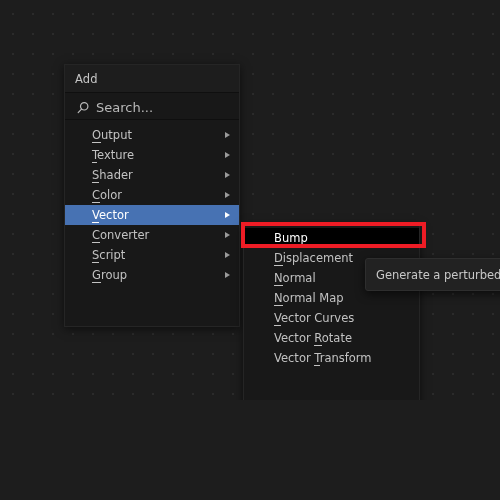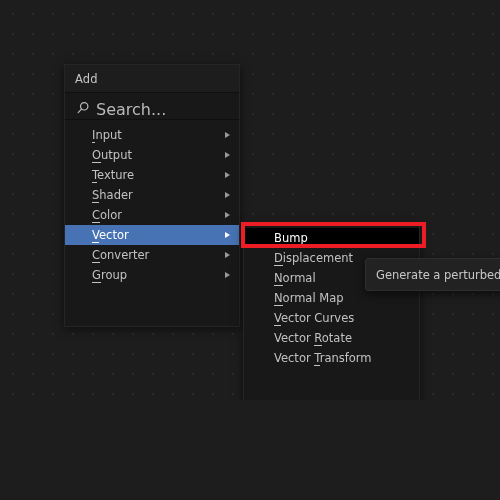--- a/index.html
+++ b/index.html
@@ -36,21 +36,21 @@
     font-size:11.5px;color:#c4c4c4;letter-spacing:.1px;
   }
   #search-row{
     position:absolute;left:0;top:29px;width:100%;height:26px;
     border-bottom:1px solid #0f0f0f;
     box-sizing:border-box;
   }
   #search-icon{position:absolute;left:11px;top:6px;width:14px;height:14px;}
   #search-text{
     position:absolute;left:31px;top:6px;
-    font-size:16px;color:#b9b9b9;
+    font-size:13px;color:#b9b9b9;
   }
   .menu-list{position:absolute;left:0;top:60px;width:100%;}
   .m-row{
     position:relative;height:20px;width:100%;
     box-sizing:border-box;
   }
   .m-row .m-lbl{
     position:absolute;left:27px;top:3px;
     font-size:11.5px;color:#c2c2c2;white-space:nowrap;
   }
@@ -123,24 +123,20 @@
         <svg width="14" height="14" viewBox="0 0 14 14">
           <circle cx="8.2" cy="5.3" r="3.7" fill="none" stroke="#b9b9b9" stroke-width="1.2"></circle>
           <line x1="5.5" y1="8.1" x2="2.2" y2="11.6" stroke="#b9b9b9" stroke-width="1.2" stroke-linecap="round"></line>
         </svg>
       </span>
       <span id="search-text">Search...</span>
     </div>
 
     <div class="menu-list" id="add-list">
         <div class="m-row">
-          <span class="m-lbl"><u>I</u>nput</span>
-          <span class="arrow"></span>
-        </div>
-        <div class="m-row">
           <span class="m-lbl"><u>O</u>utput</span>
           <span class="arrow"></span>
         </div>
         <div class="m-row">
           <span class="m-lbl"><u>T</u>exture</span>
           <span class="arrow"></span>
         </div>
         <div class="m-row">
           <span class="m-lbl"><u>S</u>hader</span>
           <span class="arrow"></span>
@@ -148,20 +144,24 @@
         <div class="m-row">
           <span class="m-lbl"><u>C</u>olor</span>
           <span class="arrow"></span>
         </div>
         <div class="m-row sel">
           <span class="m-lbl"><u>V</u>ector</span>
           <span class="arrow"></span>
         </div>
         <div class="m-row">
           <span class="m-lbl"><u>C</u>onverter</span>
+          <span class="arrow"></span>
+        </div>
+        <div class="m-row">
+          <span class="m-lbl"><u>S</u>cript</span>
           <span class="arrow"></span>
         </div>
         <div class="m-row">
           <span class="m-lbl"><u>G</u>roup</span>
           <span class="arrow"></span>
         </div>
       </div>
   </div>
 
   <div id="sub-menu">

